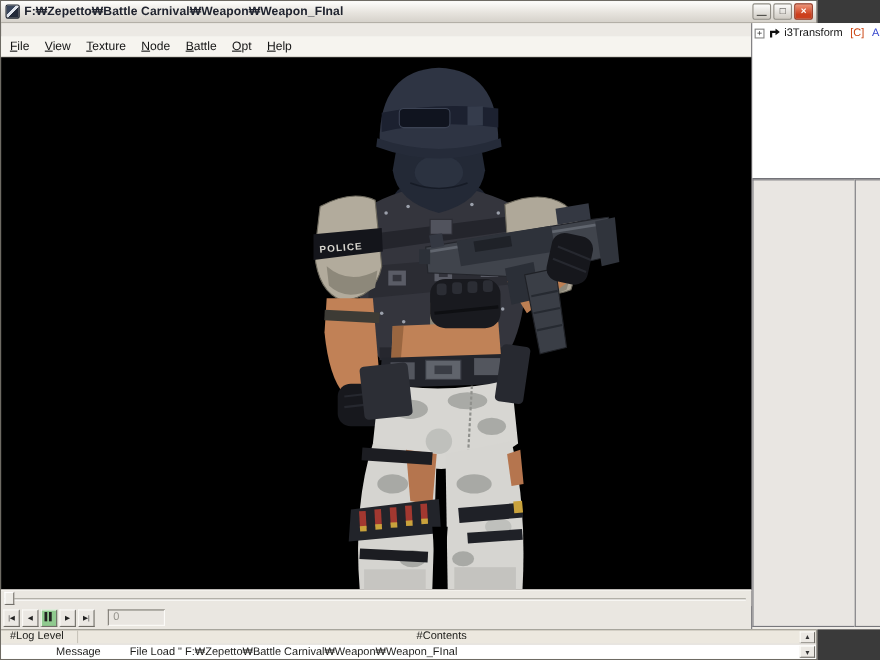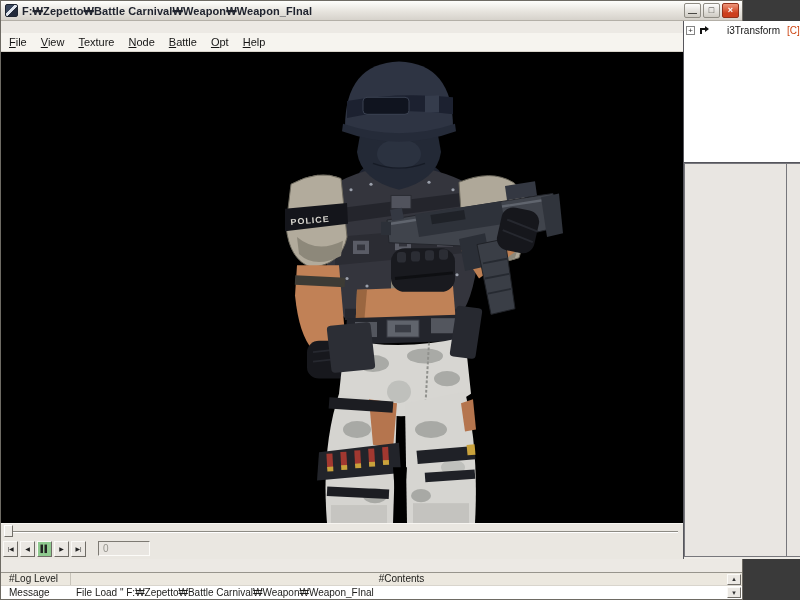--- a/index.html
+++ b/index.html
@@ -54,42 +54,42 @@
                  border:1px solid; border-color:#7d7a73 #fcfbf8 #fcfbf8 #7d7a73; }
 
   
   .right-col { flex:1; border-left:1px solid #56565c; display:flex; flex-direction:column;
                background:#efece7; min-height:0; }
   .tree-area { height:141px; flex:0 0 141px; background:#fff; padding:4px 2px; overflow:hidden; }
   .tree-row { display:flex; align-items:center; gap:3px; font-size:10px; white-space:nowrap; }
   .expand-box { width:9px; height:9px; flex:0 0 9px; border:1px solid #848484; background:#fff;
                 font-size:8px; line-height:7px; text-align:center; color:#333; }
   .node-icon { width:11px; height:10px; flex:0 0 11px; }
-  .node-name { color:#141414; margin-left:15px; }
+  .node-name { color:#141414; margin-left:1px; }
   .node-tag  { color:#cc4411; margin-left:4px; }
   .node-type { color:#3344cc; margin-left:4px; }
 
   .panels { flex:1; display:flex; border-top:1px solid #55555c; background:#efece7;
             padding:0 0 2px 0; min-height:0; }
   .panel { background:#e9e6e2; border:1px solid #77777c; }
   .panel.left  { flex:1.45; border-right:none; }
   .panel.right { flex:1; }
 
   
   .log-header { height:13px; flex:0 0 13px; background:#ece8df; border-top:1px solid #97948c;
-                display:flex; align-items:center; font-size:10px; color:#20201d;margin-top:13px; }
+                display:flex; align-items:center; font-size:10px; color:#20201d; }
   .log-col-level { width:70px; flex:0 0 70px; padding-left:8px; height:100%; line-height:12px;
                    border-right:1px solid #c8c4ba; }
   .log-col-contents { flex:1; padding-left:5px; line-height:12px;text-align:center; }
   .log-scroll-btn { width:14px; height:11px; margin-right:1px; flex:0 0 14px;
                     display:flex; align-items:center; justify-content:center; font-size:7px; color:#333;
                     background:#ebe8e3; border:1px solid; border-color:#fbfaf7 #6f6c66 #6f6c66 #fbfaf7; }
   .log-row { height:14px; flex:0 0 14px; background:#fff; border-top:1px solid #d9d5cd;
              display:flex; align-items:center; font-size:10px; color:#1c1c1a; }
-  .log-row-level { width:70px; flex:0 0 70px; padding-left:8px; }
+  .log-row-level { width:70px; flex:0 0 70px; padding-left:8px;margin-left:42px; }
   .log-row-contents { flex:1; padding-left:5px; white-space:nowrap; overflow:hidden; }
 </style>
 </head>
 <body>
 
 <div class="window">
 
   <div class="titlebar">
     <div class="app-icon"></div>
     <div class="title-text">F:₩Zepetto₩Battle Carnival₩Weapon₩Weapon_FInal</div>

